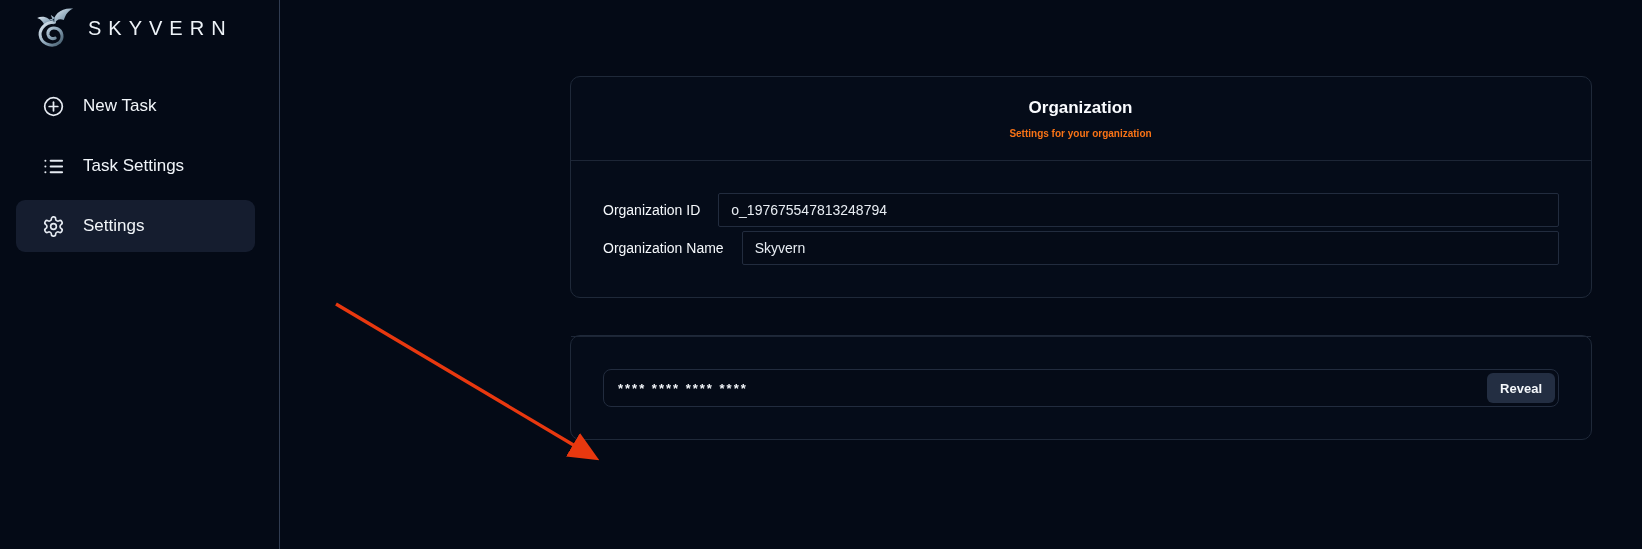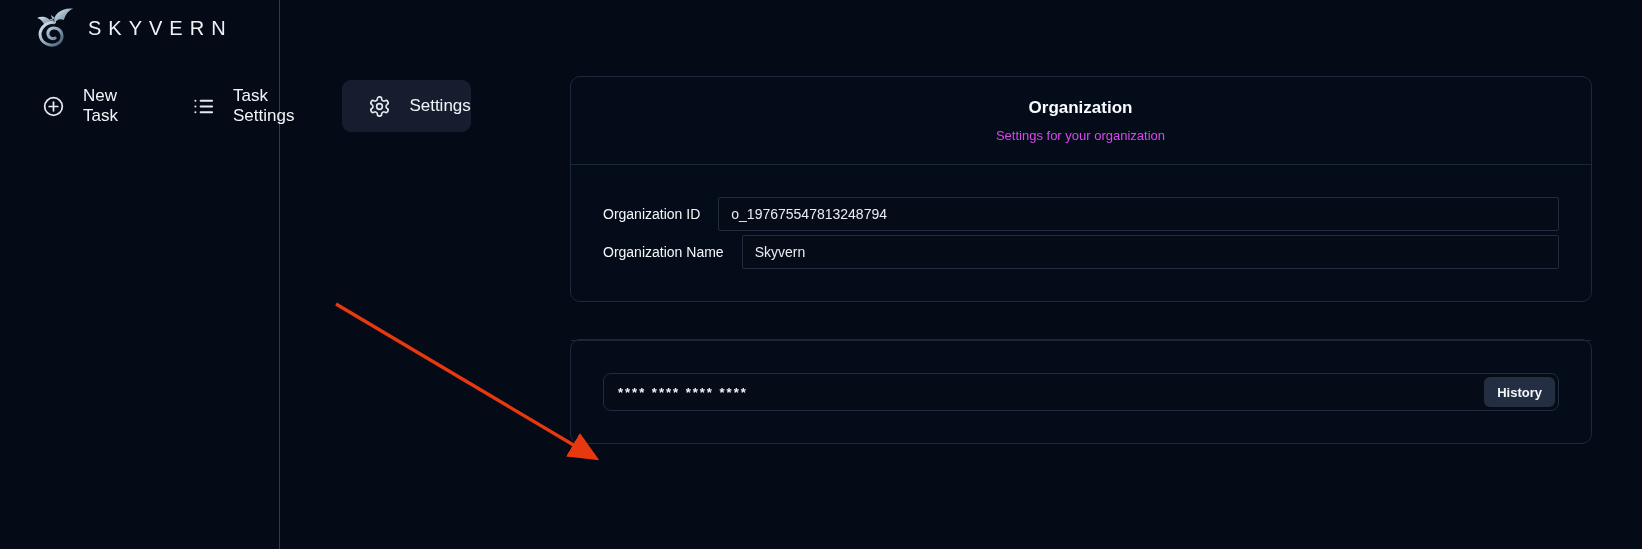--- a/index.html
+++ b/index.html
@@ -20,21 +20,21 @@
   }
   .logo-row {
     display: flex; align-items: center; gap: 12px;
     padding: 2px 0 0 30px; height: 54px;
     cursor: pointer;
   }
   .brand {
     font-size: 20px; font-weight: 400; letter-spacing: 7px;
     color: #eef3f8;
   }
-  .nav { margin-top: 26px; display: flex; gap: 8px; }
+  .nav { margin-top: 26px; display: flex; flex-direction: column; gap: 8px; }
   .nav-item {
     height: 52px; margin: 0 24px 0 16px;
     display: flex; align-items: center; gap: 18px;
     padding-left: 26px; border-radius: 8px;
     font-size: 17px; color: #f1f5f9; cursor: pointer;
   }
   .nav-item.active { background: #151d2f; border-radius: 9px; }
   .nav-icon { width: 23px; height: 23px; flex: 0 0 auto; display: flex; }
   .nav-icon svg { width: 100%; height: 100%; stroke: #e6ebf2; }
 
@@ -42,21 +42,21 @@
   .content {
     position: absolute; left: 570px; top: 76px; width: 1022px;
     display: flex; flex-direction: column; gap: 37px;
   }
   .card {
     border: 1px solid #1f2939; border-radius: 10px;
     background: #050c19;
   }
   .card-header { padding: 21px 20px 21px 19px; text-align: center; }
   .card-title { font-size: 17px; font-weight: 700; color: #fafcff; margin-bottom: 10px; }
-  .card-subtitle { font-size: 13px; color: #d946ef; }
+  .card-subtitle { font-size: 10px; color: #f97316; font-weight: bold; }
   .card-divider { border-top: 1px solid #1d2636; }
   .card-body { padding: 32px; }
 
   .field-row { display: flex; align-items: center; gap: 18px; }
   .field-row + .field-row { margin-top: 4px; }
   .field-label { font-size: 14px; font-weight: 400; color: #f5f8fb; white-space: nowrap; }
   .text-input {
     flex: 1; height: 34px;
     background: #050b17; border: 1px solid #222c3e; border-radius: 2px;
     color: #e8edf3; font-family: "Liberation Sans", sans-serif;
@@ -169,21 +169,21 @@
         <input class="text-input" type="text" readonly="" value="Skyvern" style="">
       </div>
     </div>
   </section>
 
   <section class="card">
     <div class="card-divider"></div>
     <div class="card-body">
       <div class="apikey-wrap">
         <input class="apikey-input" type="text" readonly="" value="**** **** **** ****" style="">
-        <button class="reveal-btn">History</button>
+        <button class="reveal-btn">Reveal</button>
       </div>
     </div>
   </section>
 
 </main>
 
 <svg class="arrow-overlay" width="1642" height="549">
   <defs>
     <marker id="arrowhead" markerWidth="9" markerHeight="8" refX="6.5" refY="4" orient="auto">
       <path d="M0,0 L9,4 L0,8 Z" fill="#e8380f"></path>

